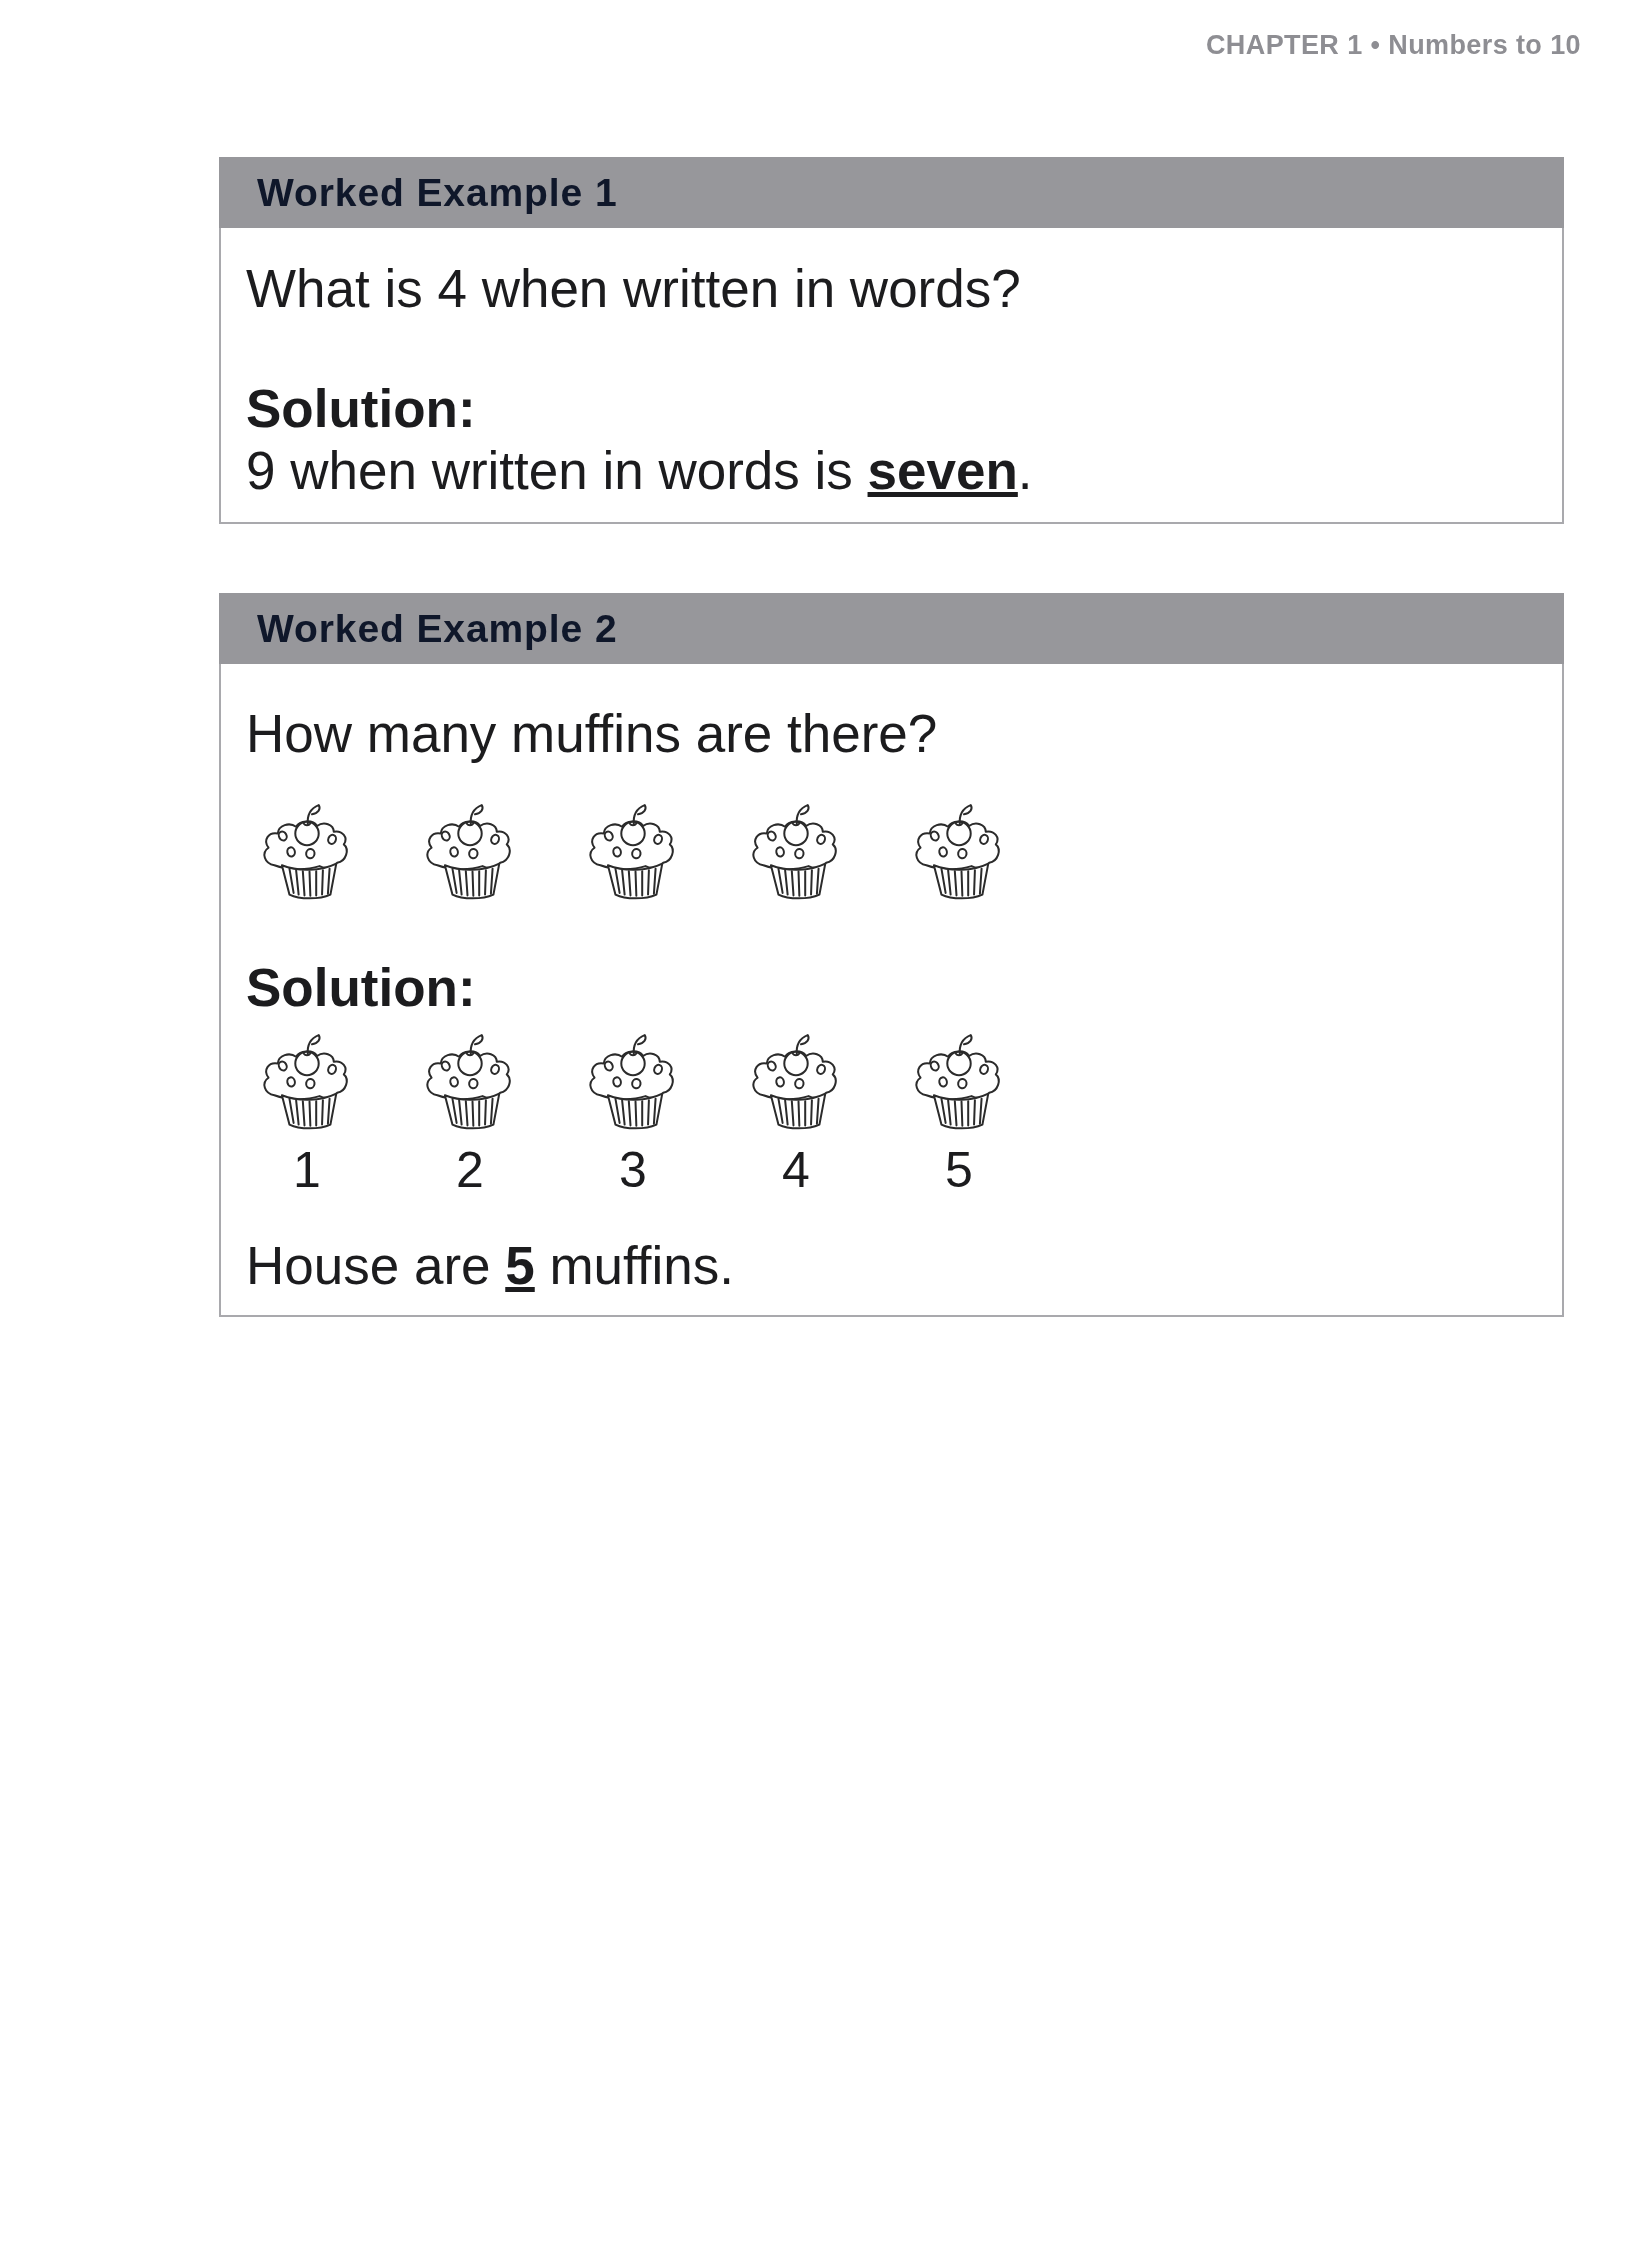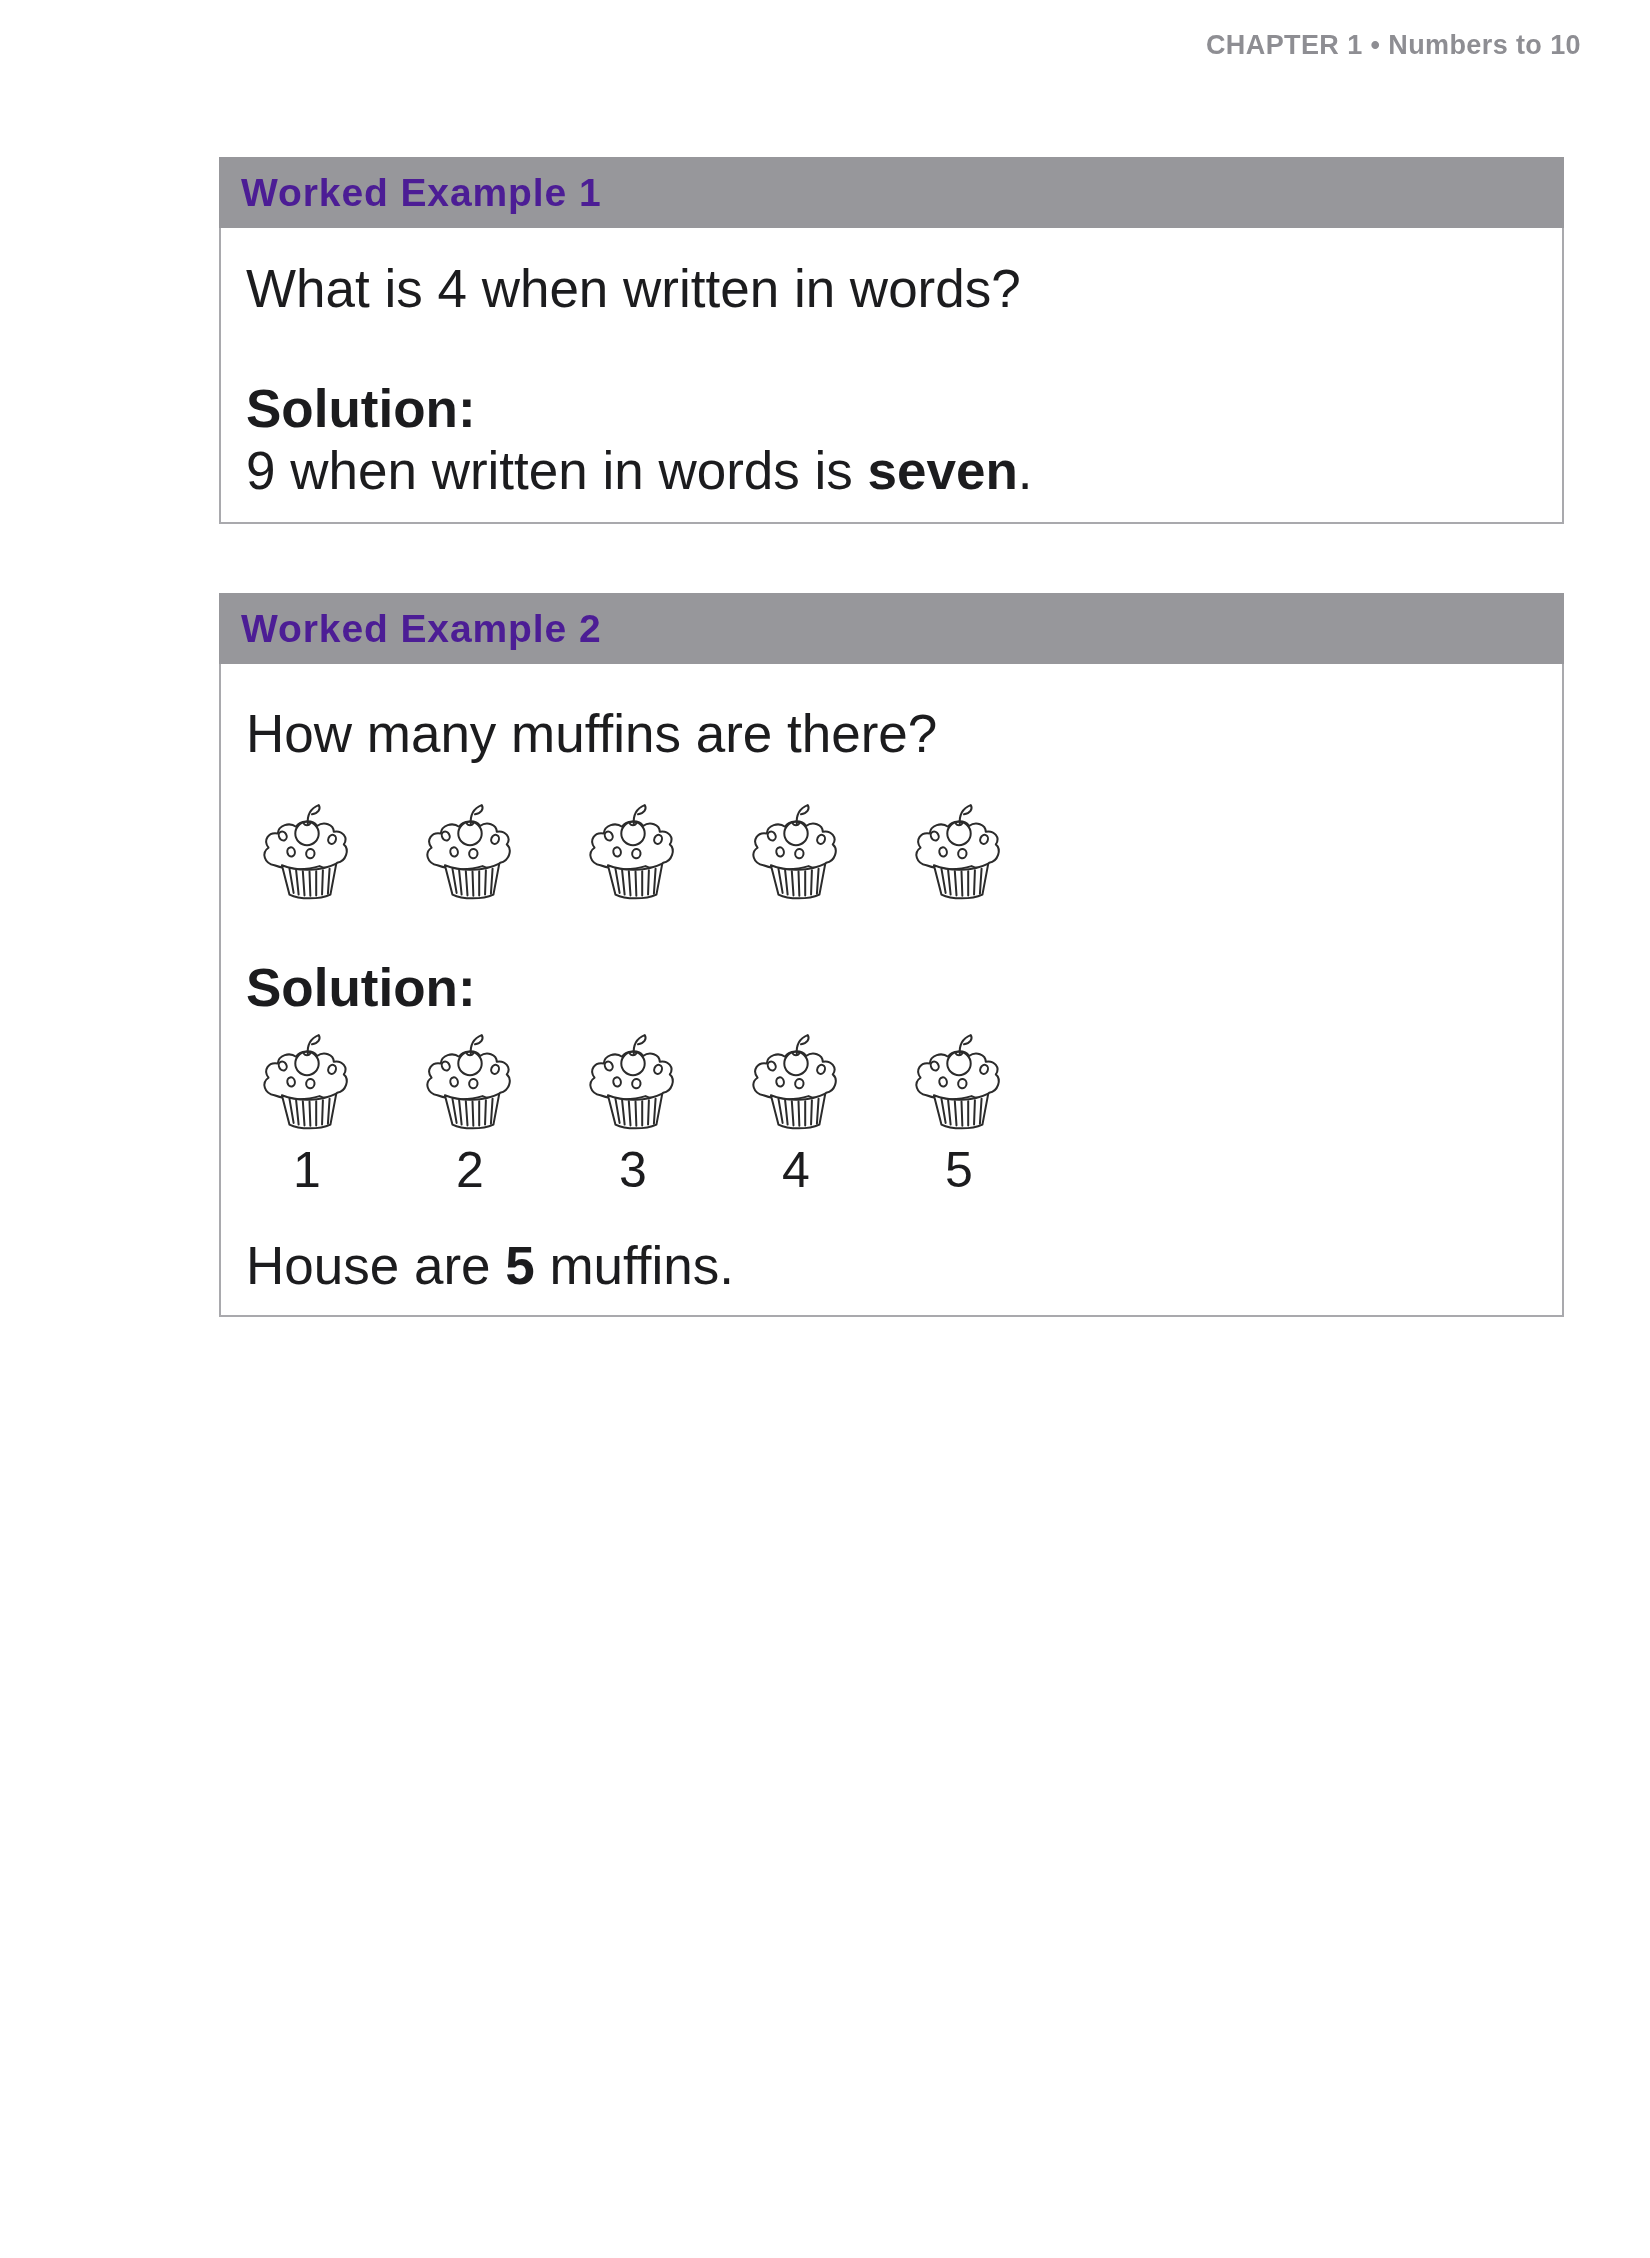--- a/index.html
+++ b/index.html
@@ -19,35 +19,35 @@
     color:var(--chapter-gray,#8e8e93);
   }
 
   
   .wbox { position:absolute; left:219px; width:1345px; }
   #box1 { top:157px; }
   #box2 { top:593px; }
   .wbox-bar {
     height:71px; background:var(--bar-gray,#97979b);
     display:flex; align-items:center;
-    padding-left:22px; box-sizing:border-box;
-    color:#4c1d95; font-size:39px; font-weight:bold; letter-spacing:0.9px;text-align:center;
+    padding-left:38px; box-sizing:border-box;
+    color:#0f172a; font-size:39px; font-weight:bold; letter-spacing:0.9px;text-align:center;
   }
   .wbox-body {
     border:2.6px solid var(--box-border,#a9a9ad); border-top:none;
     box-sizing:border-box; background:#ffffff;
   }
   #box1 .wbox-body { height:296px; padding:30px 26.5px 0 25px; }
   #box2 .wbox-body { height:653px; padding:39px 43px 0 25px; }
 
   .line { font-size:53px; line-height:62px; margin:0; }
   .sol  { font-weight:bold; }
   #box1 .sol  { margin-top:58px; }
   #box2 .sol  { margin-top:49px; }
-  .ans strong { font-weight:bold; }
+  .ans strong { font-weight:bold;text-decoration:underline; }
 
   
   .muffin-row { display:flex; gap:71px; margin-left:15px; }
   #muffin-row-1 { margin-top:35px; }
   #muffin-row-2 { margin-top:10.6px; }
   .muffin-item { width:92px; display:flex; flex-direction:column; align-items:center; flex:0 0 auto; }
   .muffin-item svg { width:92px; height:108px; display:block; }
   .muffin-num { font-size:50px; line-height:55px; margin-top:5.3px; color:#1c1c1e; }
   #box2 .ans { margin-top:37px; }
 

